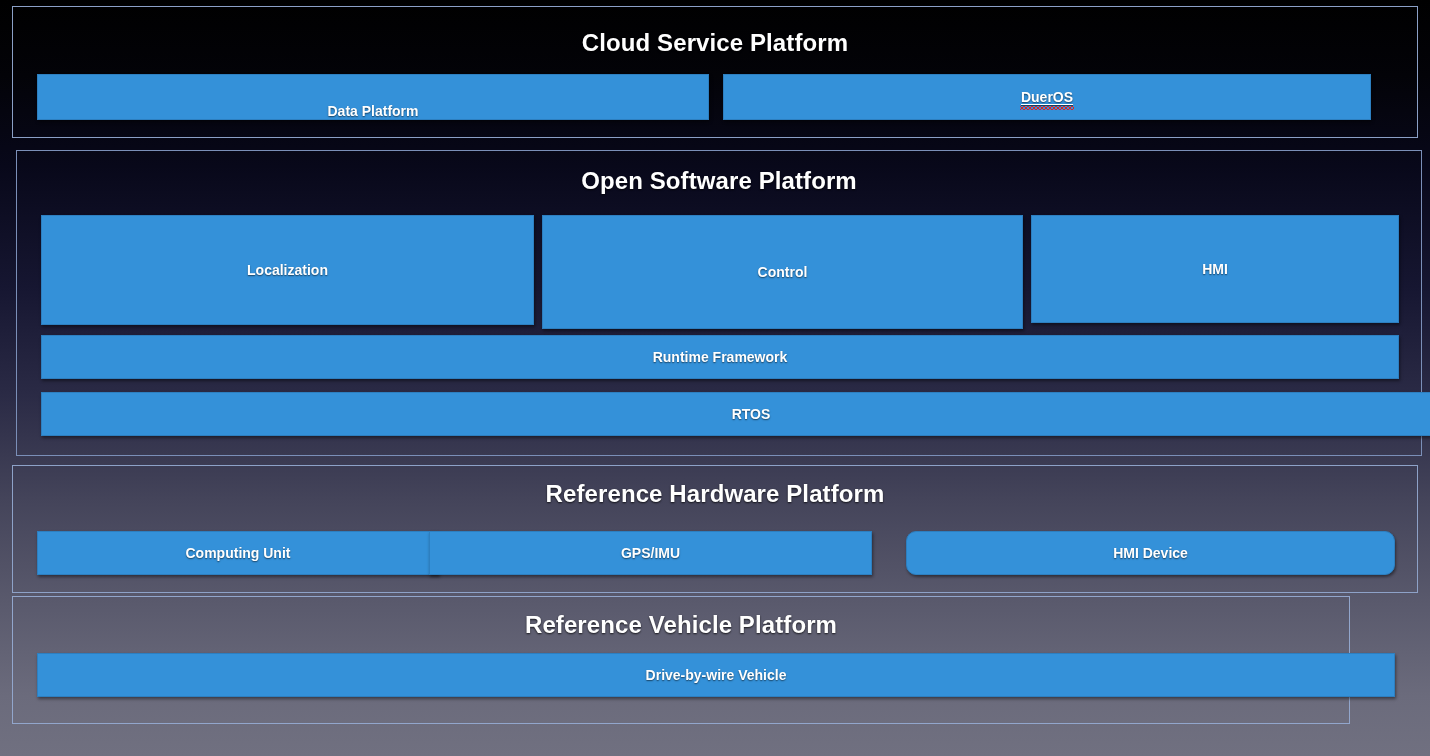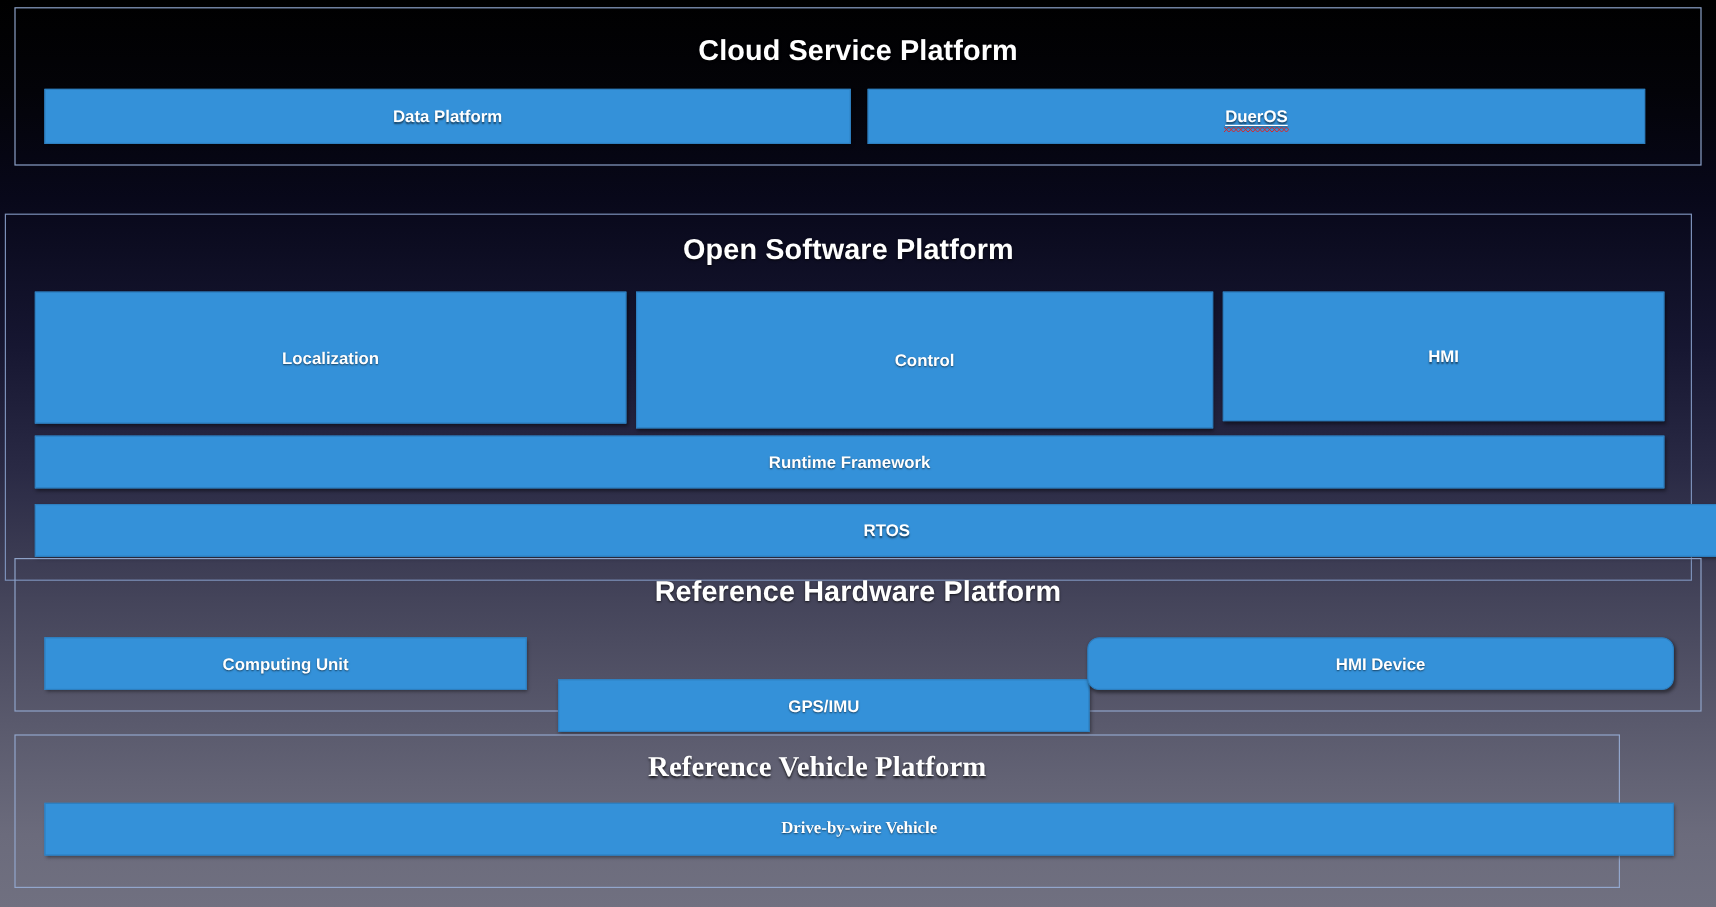--- a/index.html
+++ b/index.html
@@ -30,23 +30,23 @@
         #707080 100%);
   }
 
   
   .panel {
     position: absolute;
     box-sizing: border-box;
     border: 1px solid #8094bb;
   }
   .panel.cloud   { left: 12px;  top: 6px;   width: 1406px; height: 132px; border-color: #8ba0c6; }
-  .panel.osw     { left: 4px;  top: 150px; width: 1406px; height: 306px; border-color: #7b8fb8; margin-top: 28px; }
+  .panel.osw     { left: 16px;  top: 150px; width: 1406px; height: 306px; border-color: #7b8fb8; }
   .panel.hw      { left: 12px;  top: 465px; width: 1406px; height: 128px; border-color: #8ea2c8; }
-  .panel.vehicle { left: 12px;  top: 612px; width: 1338px; height: 128px; border-color: #92a6cc; font-family: Liberation Serif, serif; }
+  .panel.vehicle { left: 12px;  top: 596px; width: 1338px; height: 128px; border-color: #92a6cc; }
 
   
   .panel-title {
     position: absolute;
     left: 0;
     right: 0;
     text-align: center;
     color: #ffffff;
     font-weight: bold;
     font-size: 24px;
@@ -93,34 +93,34 @@
     bottom: -5px;
     height: 4px;
     background-image:
       linear-gradient(45deg, transparent 45%, #e02020 45%, #e02020 55%, transparent 55%),
       linear-gradient(-45deg, transparent 45%, #e02020 45%, #e02020 55%, transparent 55%);
     background-size: 4px 4px;
     background-repeat: repeat-x;
   }
 
   
-  .b-dataplatform { left: 24px;  top: 67px; width: 672px; height: 46px; }
+  .b-dataplatform { left: 24px;  top: 67px; width: 672px; height: 46px; align-items: flex-end; }
   .b-dueros       { left: 710px; top: 67px; width: 648px; height: 46px; }
 
   
   .b-localization { left: 24px;  top: 64px; width: 493px; height: 110px; }
   .b-control      { left: 525px; top: 64px; width: 481px; height: 114px; }
   .b-hmi          { left: 1014px;top: 64px; width: 368px; height: 108px; }
   
   .b-runtime      { left: 24px;  top: 184px; width: 1358px; height: 44px; }
   .b-rtos         { left: 24px;  top: 241px; width: 1420px; height: 44px; }
 
   
   .b-computing    { left: 24px;  top: 65px; width: 402px; height: 44px; }
-  .b-gpsimu       { left: 452px; top: 65px; width: 443px; height: 44px; margin-top: 35px; }
+  .b-gpsimu       { left: 416px; top: 65px; width: 443px; height: 44px; }
   .b-hmidevice    { left: 893px; top: 65px; width: 489px; height: 44px; border-radius: 10px; }
 
   
   .b-drivebywire  { left: 24px;  top: 56px; width: 1358px; height: 44px; }
 </style>
 </head>
 <body>
 
 <div id="stage">
 

